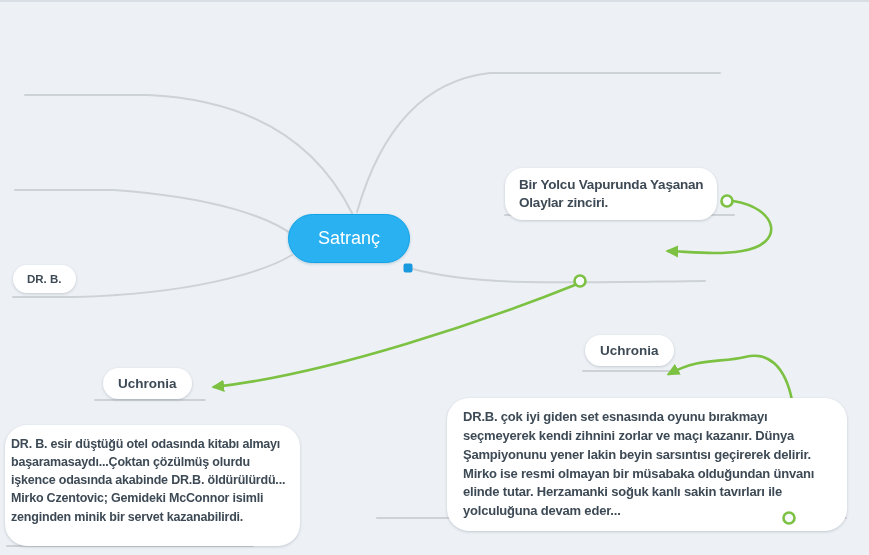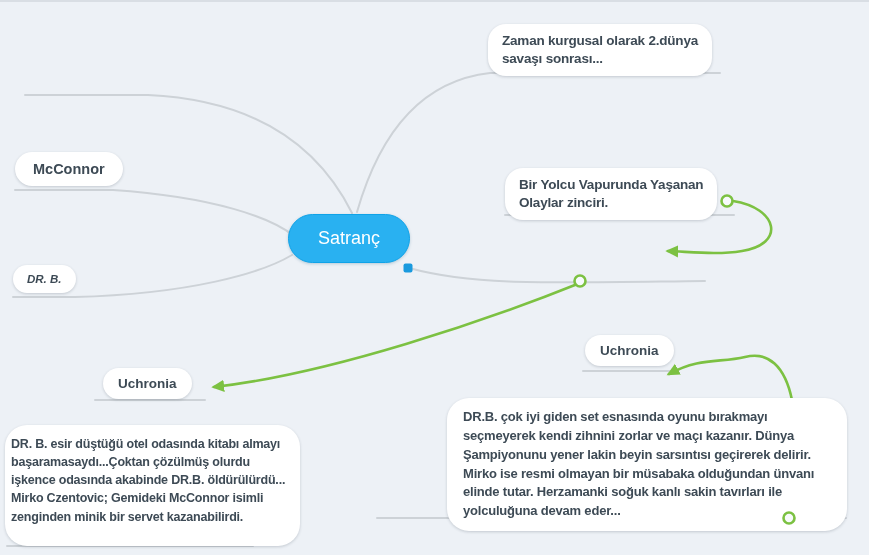--- a/index.html
+++ b/index.html
@@ -13,21 +13,21 @@
   svg.wires{z-index:1;}
   svg.overlay{z-index:3;}
   .node{
     position:absolute;z-index:2;background:#ffffff;color:#3d4a55;
     font-weight:700;border-radius:22px;
     box-shadow:0 1px 3px rgba(31,45,61,.20);
     display:flex;align-items:center;white-space:nowrap;
   }
   .pill{padding:9px 18px;font-size:14.5px;width:max-content;}
   .pill-sm{padding:8px 15px;font-size:13.5px;width:max-content;}
-  .pill-xs{padding:8px 14px;font-size:11.5px;width:max-content;font-style:italic;}
+  .pill-xs{padding:8px 14px;font-size:11.5px;width:max-content;}
   .two-line{padding:8px 14px;font-size:13.5px;line-height:1.35;white-space:pre-line;
     border-radius:18px;width:max-content;letter-spacing:-0.2px;}
   .note{
     white-space:normal;align-items:flex-start;border-radius:22px;
     letter-spacing:-0.2px;line-height:1.45;box-sizing:border-box;
   }
   #node-mirko{left:17px;top:57px;}
   #node-mcconnor{left:15px;top:152px;}
   #node-drb{left:13px;top:265px;}
   #node-zaman{left:488px;top:24px;}
@@ -69,32 +69,25 @@
       <path d="M 377 518 H 846"></path>
     </g>
     <g stroke="#7cc142" stroke-width="2.6" fill="none" stroke-linecap="round">
       <path marker-end="url(#garrow)" d="M 733 201 C 778 208 786 244 742 251 C 718 255 693 252 668 251"></path>
       <path marker-end="url(#garrow)" d="M 580 283 C 488 320 330 374 214 387"></path>
       <path marker-end="url(#garrow)" d="M 789 516 C 799 478 801 437 792 400 C 785 366 768 351 745 357 C 720 363 700 357 669 374"></path>
     </g>
   </svg>
 
 
-  <div class="node pill" id="node-mcconnor">
-    <span>McConnor</span>
-  </div>
 
   <div class="node pill-xs" id="node-drb">
     <span>DR. B.</span>
   </div>
 
-  <div class="node two-line" id="node-zaman">
-    <span>Zaman kurgusal olarak 2.dünya
-savaşı sonrası...</span>
-  </div>
 
   <div class="node two-line" id="node-biryolcu">
     <span>Bir Yolcu Vapurunda Yaşanan
 Olaylar zinciri.</span>
   </div>
 
 
   <div class="node pill-sm" id="node-uchronia-right">
     <span>Uchronia</span>
   </div>

